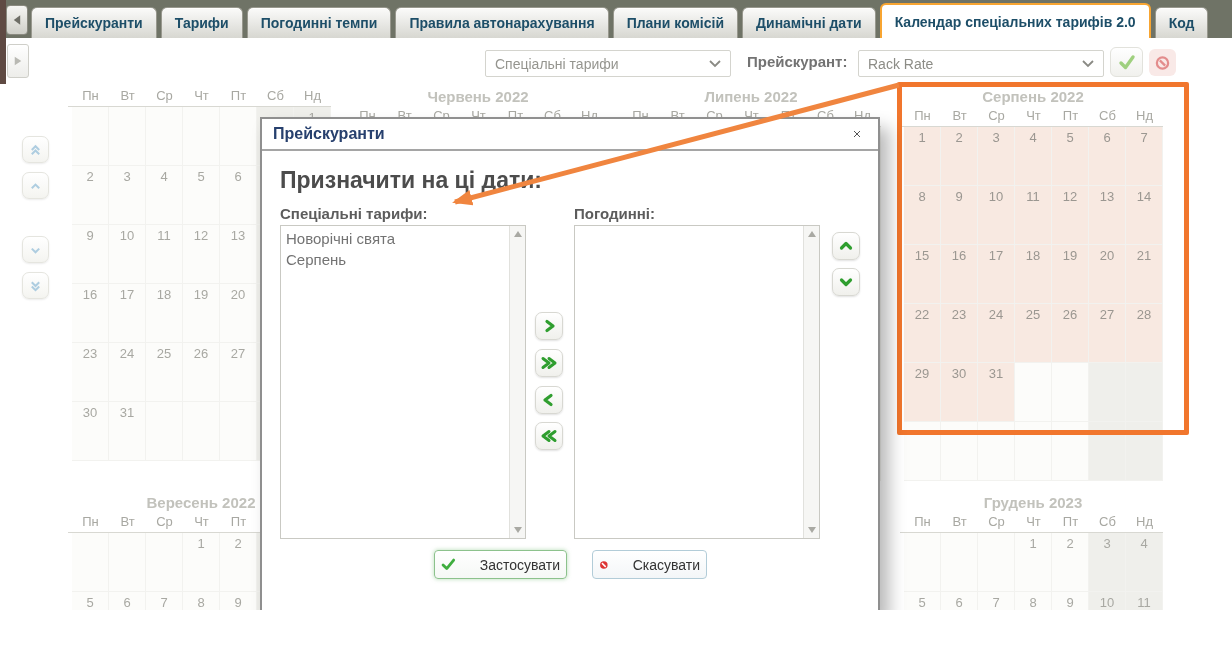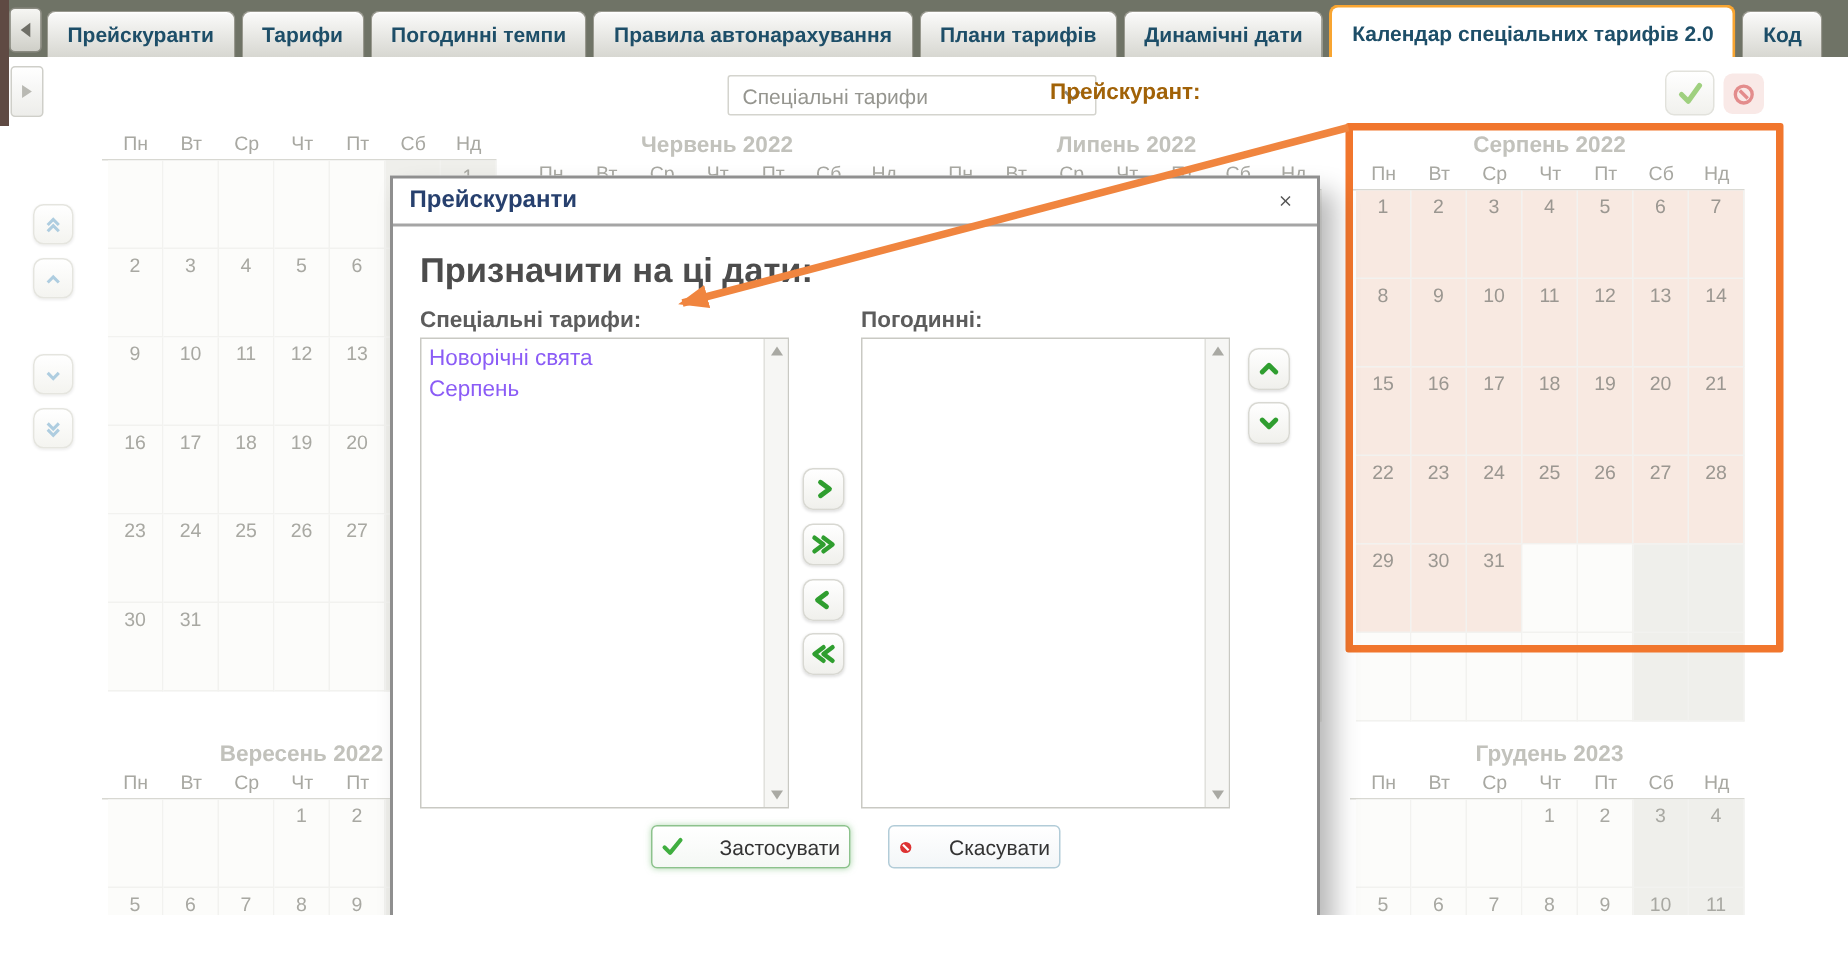--- a/index.html
+++ b/index.html
@@ -19,21 +19,21 @@
   .leftstrip{position:absolute;left:0;top:0;width:6px;height:84px;background:#5f4a43;z-index:11;}
 
   
   .expander{position:absolute;left:7px;top:44px;width:22px;height:34px;background:linear-gradient(#ffffff,#ededea);
             border:1px solid #cfcfc9;border-radius:3px;display:flex;align-items:center;justify-content:center;}
   .select{position:absolute;top:50px;height:27px;box-sizing:border-box;border:1px solid #d4d4ce;background:#fff;
           color:#95958f;font-size:14px;display:flex;align-items:center;justify-content:space-between;
           padding:12px 9px;border-radius:2px;}
   .sel1{left:485px;width:246px;}
   .sel2{left:858px;width:246px;color:#8c8c86;}
-  .pl-label{position:absolute;left:700px;top:53px;font-size:15px;font-weight:bold;color:#a16207;}
+  .pl-label{position:absolute;left:747px;top:53px;font-size:15px;font-weight:bold;color:#737373;}
   .okbtn{position:absolute;left:1110px;top:47px;width:33px;height:30px;border:1px solid #e2e2dc;border-radius:6px;
          background:linear-gradient(#ffffff,#f1f1ed);display:flex;align-items:center;justify-content:center;}
   .blockbtn{position:absolute;left:1149px;top:49px;width:27px;height:27px;border:none;border-radius:6px;
          background:#f9e9e7;display:flex;align-items:center;justify-content:center;}
 
   
   .calnav{position:absolute;left:22px;width:27px;height:27px;border:1px solid #e5e5df;border-radius:7px;
           background:linear-gradient(#ffffff,#f4f4f0);box-shadow:0 1px 2px rgba(0,0,0,.08);
           display:flex;align-items:center;justify-content:center;}
 
@@ -55,21 +55,21 @@
   
   .modal{position:absolute;left:260px;top:117px;width:620px;height:497px;background:#fff;
          border:2px solid #8f8f8f;box-shadow:9px 11px 16px rgba(0,0,0,.28);z-index:40;box-sizing:border-box;}
   .modal-header{height:30px;border-bottom:2px solid #a5a5a5;display:flex;align-items:center;
                 justify-content:space-between;padding:0 11px;}
   .modal-title{font-size:16px;font-weight:bold;color:#27406e;}
   .closebtn{width:20px;height:20px;border:none;background:none;display:flex;align-items:center;justify-content:center;cursor:pointer;}
   .modal-heading{position:absolute;left:18px;top:48px;font-size:23px;font-weight:bold;color:#4c4c4c;}
   .lblabel{position:absolute;top:86px;font-size:15px;font-weight:bold;color:#5c5c5c;}
   .lb{position:absolute;top:106px;width:246px;height:314px;border:1px solid #c9c9c3;background:#fff;box-sizing:border-box;}
-  .lb-items{position:absolute;left:0;top:0;right:16px;bottom:0;padding:2px 5px;font-size:15px;color:#8b5cf6;line-height:21px;overflow:hidden;}
+  .lb-items{position:absolute;left:0;top:0;right:16px;bottom:0;padding:2px 5px;font-size:15px;color:#737373;line-height:21px;overflow:hidden;}
   .list-item{white-space:nowrap;}
   .sb{position:absolute;right:0;top:0;bottom:0;width:16px;background:#f6f6f4;border-left:1px solid #e1e1dd;
       display:flex;flex-direction:column;justify-content:space-between;align-items:center;padding:5px 0;box-sizing:border-box;}
   .tri-up{width:0;height:0;border-left:4px solid transparent;border-right:4px solid transparent;border-bottom:6px solid #a9a9a3;}
   .tri-down{width:0;height:0;border-left:4px solid transparent;border-right:4px solid transparent;border-top:6px solid #a9a9a3;}
   .sqbtn{position:absolute;width:28px;height:28px;border:1px solid #d8d8d2;border-radius:7px;
          background:linear-gradient(#ffffff,#f0f0ec);box-shadow:0 1px 2px rgba(0,0,0,.12);
          display:flex;align-items:center;justify-content:center;padding:0;}
   .footbtn{position:absolute;top:431px;height:29px;display:flex;align-items:center;justify-content:center;gap:24px;
            font-size:14px;color:#333;background:linear-gradient(#ffffff,#f5f8f5);border-radius:4px;
@@ -95,21 +95,21 @@
         <div class="tab">
           <span>Тарифи</span>
         </div>
         <div class="tab">
           <span>Погодинні темпи</span>
         </div>
         <div class="tab">
           <span>Правила автонарахування</span>
         </div>
         <div class="tab">
-          <span>Плани тарифів</span>
+          <span>Плани комісій</span>
         </div>
         <div class="tab">
           <span>Динамічні дати</span>
         </div>
         <div class="tab active">
           <span>Календар спеціальних тарифів 2.0</span>
         </div>
         <div class="tab">
           <span>Код</span>
         </div>
@@ -122,20 +122,26 @@
         <polygon points="1,1 1,13 10,7" fill="#b9b9b3"></polygon>
       </svg>
   </button>
   <div class="select sel1">
     <span>Спеціальні тарифи</span>
     <svg width="12" height="8" viewBox="0 0 12 8">
         <polyline points="1,1 6,6 11,1" fill="none" stroke="#8a8a84" stroke-width="1.8"></polyline>
       </svg>
   </div>
   <span class="pl-label">Прейскурант:</span>
+  <div class="select sel2">
+    <span>Rack Rate</span>
+    <svg width="12" height="8" viewBox="0 0 12 8">
+        <polyline points="1,1 6,6 11,1" fill="none" stroke="#8a8a84" stroke-width="1.8"></polyline>
+      </svg>
+  </div>
   <button class="okbtn">
     <svg width="18" height="16" viewBox="0 0 18 16">
         <path d="M3 9 L7.5 13.5 L15 3" fill="none" stroke="#9fd07f" stroke-width="3.4" stroke-linecap="round" stroke-linejoin="round"></path>
       </svg>
   </button>
   <button class="blockbtn">
     <svg width="18" height="18" viewBox="0 0 16 16">
         <circle cx="8" cy="8" r="6" fill="none" stroke="#e38c8c" stroke-width="2.4"></circle>
         <line x1="4" y1="8" x2="12" y2="8" stroke="#e38c8c" stroke-width="2.4" transform="rotate(45 8 8)"></line>
       </svg>

